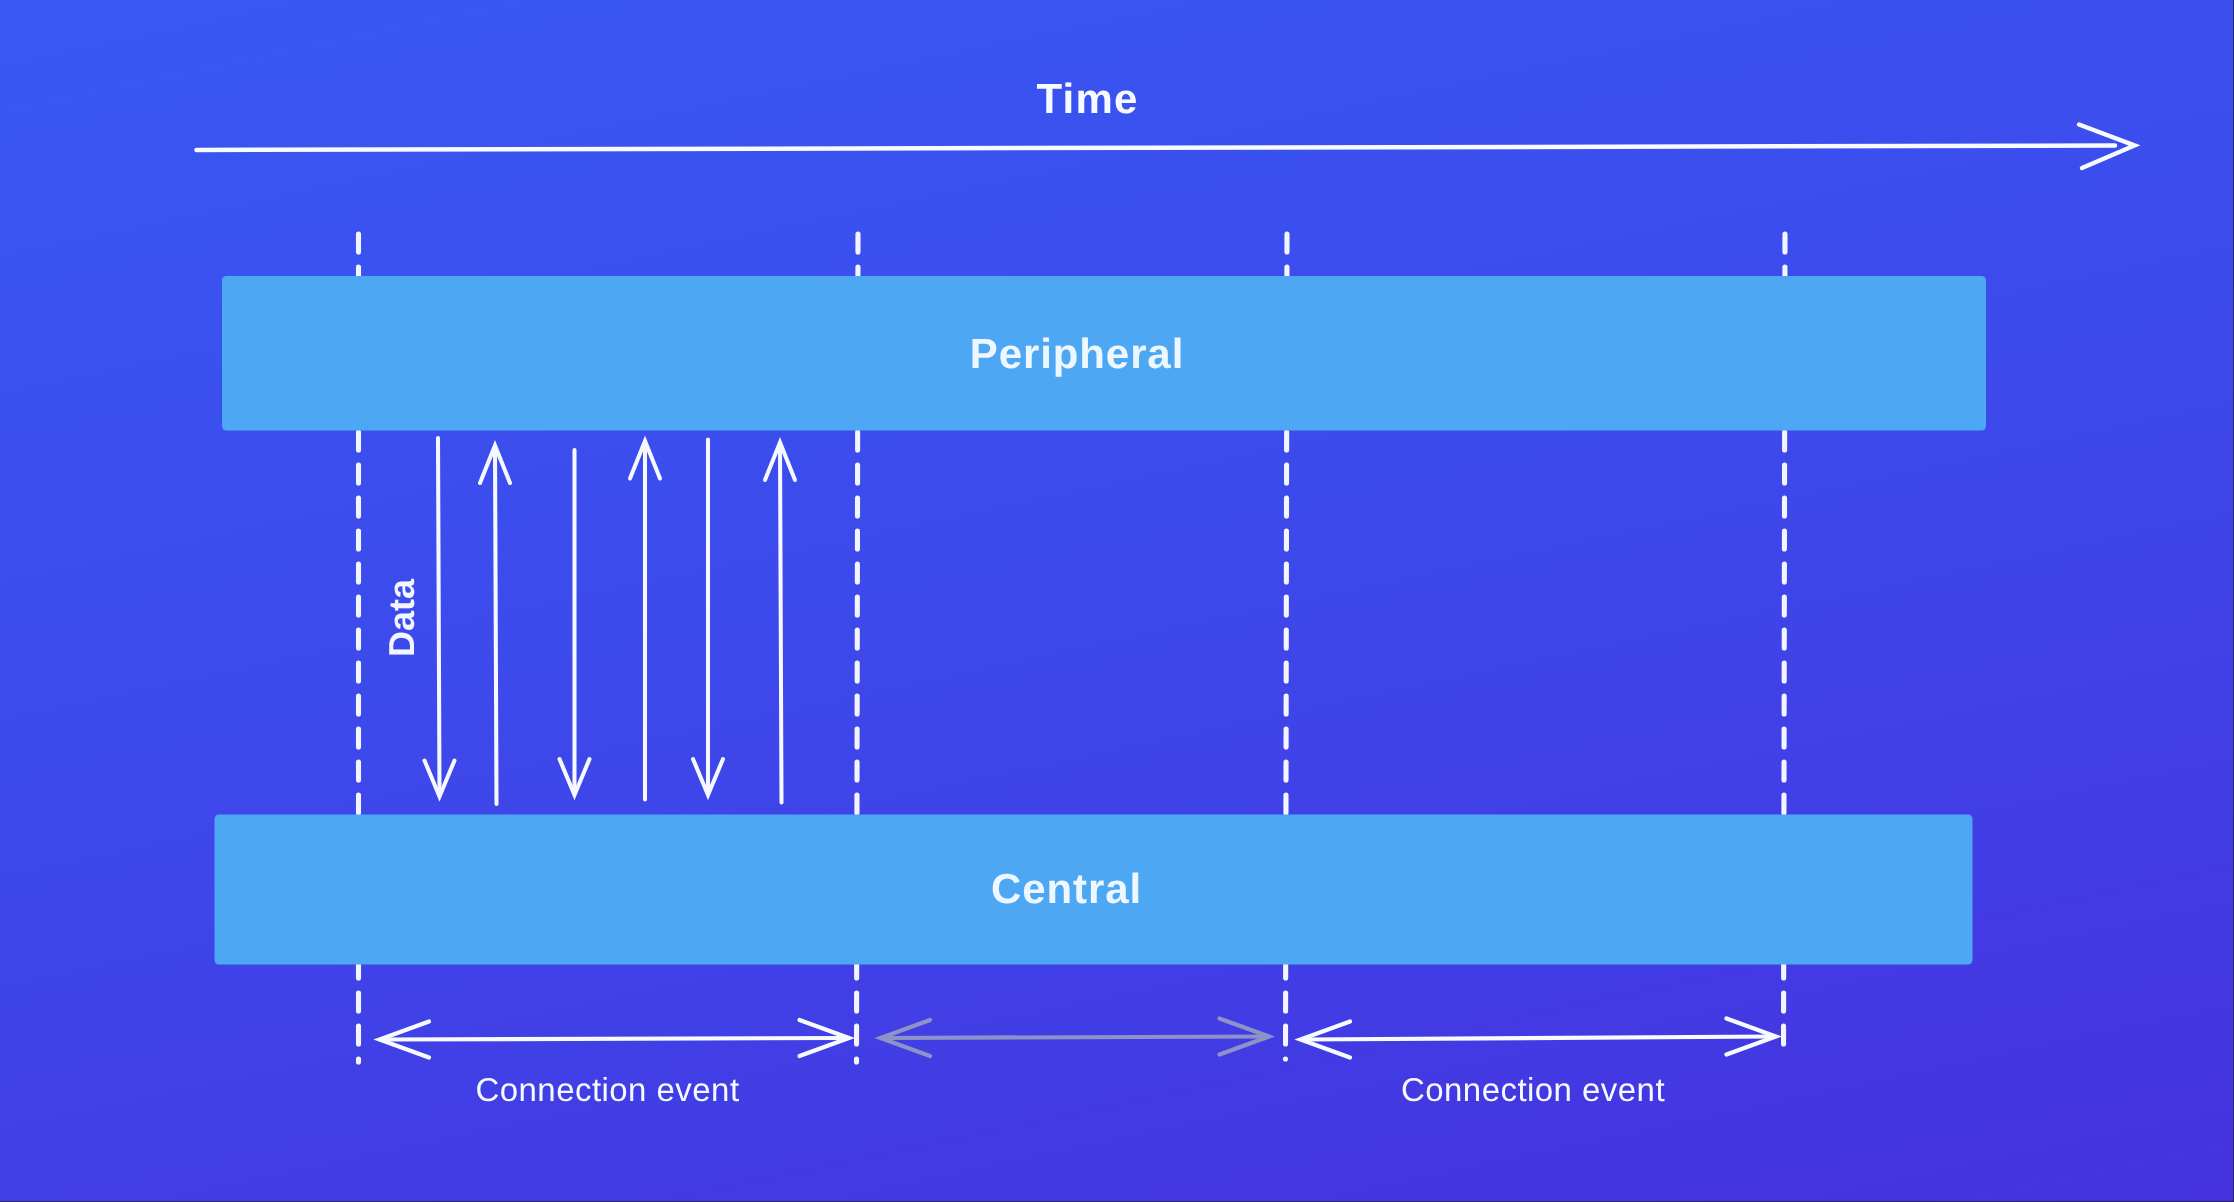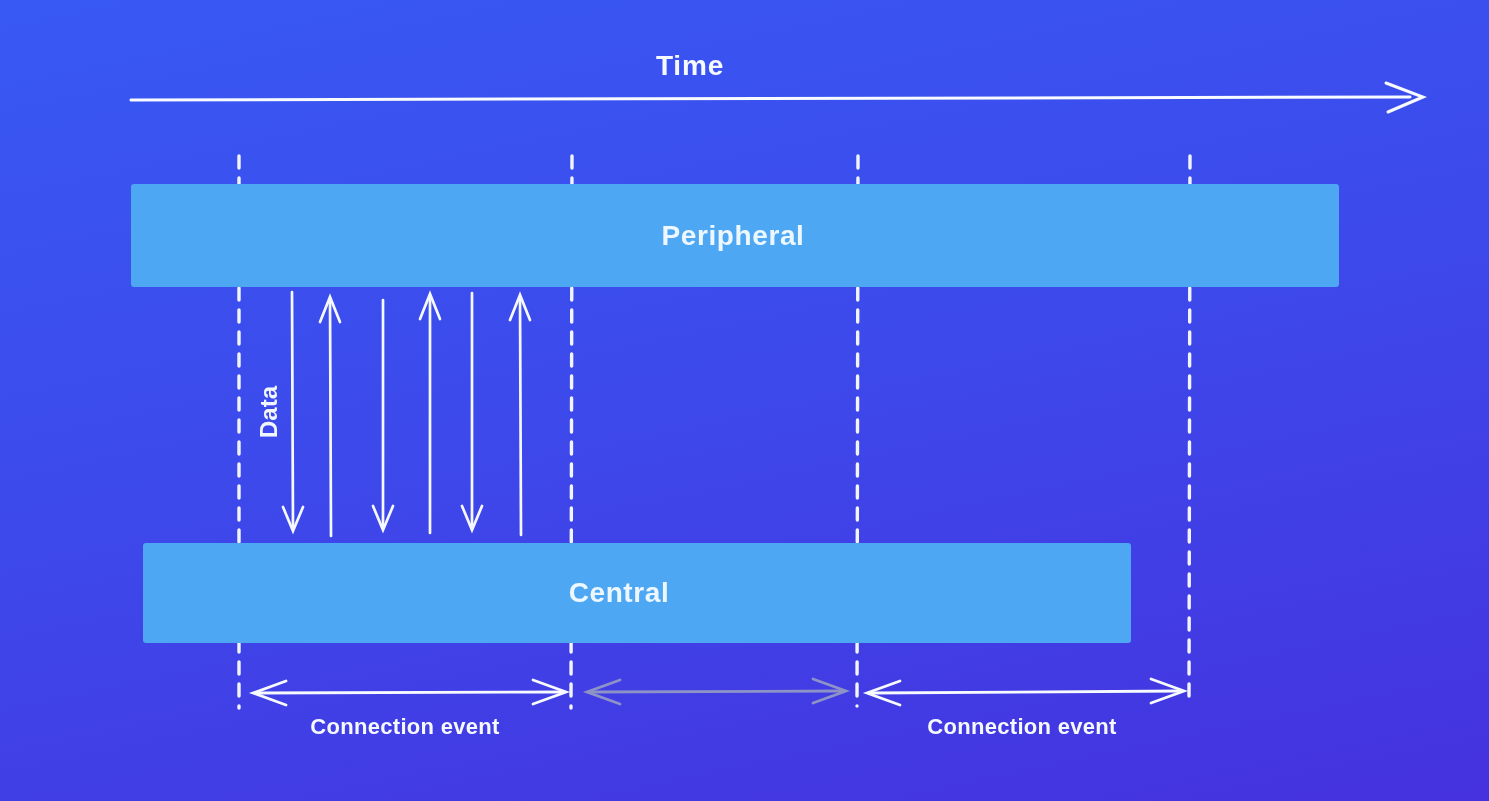--- a/index.html
+++ b/index.html
@@ -16,48 +16,47 @@
     background: linear-gradient(168deg, #3859F3 0%, #3D49EB 48%, #4532DE 100%);
   }
   .overlay-svg {
     position: absolute;
     inset: 0;
     width: 1489px;
     height: 801px;
   }
   .time-label {
     position: absolute;
-    left: 590px;
+    left: 625px;
     top: 50px;
     width: 200px;
     text-align: center;
     color: #F6F9FF;
     font-size: 28px;
     font-weight: 700;
     letter-spacing: 0.8px;
   }
   .bar {
     position: absolute;
     background: #4EA7F3;
     border-radius: 3px;
     display: flex;
     align-items: center;
     justify-content: center;
   }
   .bar-peripheral {
-    left: 131px;
+    left: 148px;
     top: 184px;
     width: 1176px;
     height: 103px;
-    padding-left: 32px;
   }
   .bar-central {
     left: 143px;
     top: 543px;
-    width: 988px;
+    width: 1172px;
     height: 100px;
     text-align: right;
   }
   .bar-label {
     color: #EDF7FF;
     font-size: 28px;
     font-weight: 600;
     letter-spacing: 0.6px;
     transform: translateX(-18px);
   }
@@ -72,21 +71,21 @@
     font-weight: 600;
     transform: rotate(-90deg);
     transform-origin: center;
   }
   .seg-label {
     position: absolute;
     top: 714px;
     text-align: center;
     color: #F6F9FF;
     font-size: 22px;
-    font-weight: 700;
+    font-weight: 400;
     letter-spacing: 0.3px;
   }
   .seg-1 { left: 255px;  width: 300px; }
   .seg-2 { left: 572px;  width: 300px; color: #8D92C7; }
   .seg-3 { left: 872px;  width: 300px; }
 </style>
 </head>
 <body>
 
 <div class="canvas">

